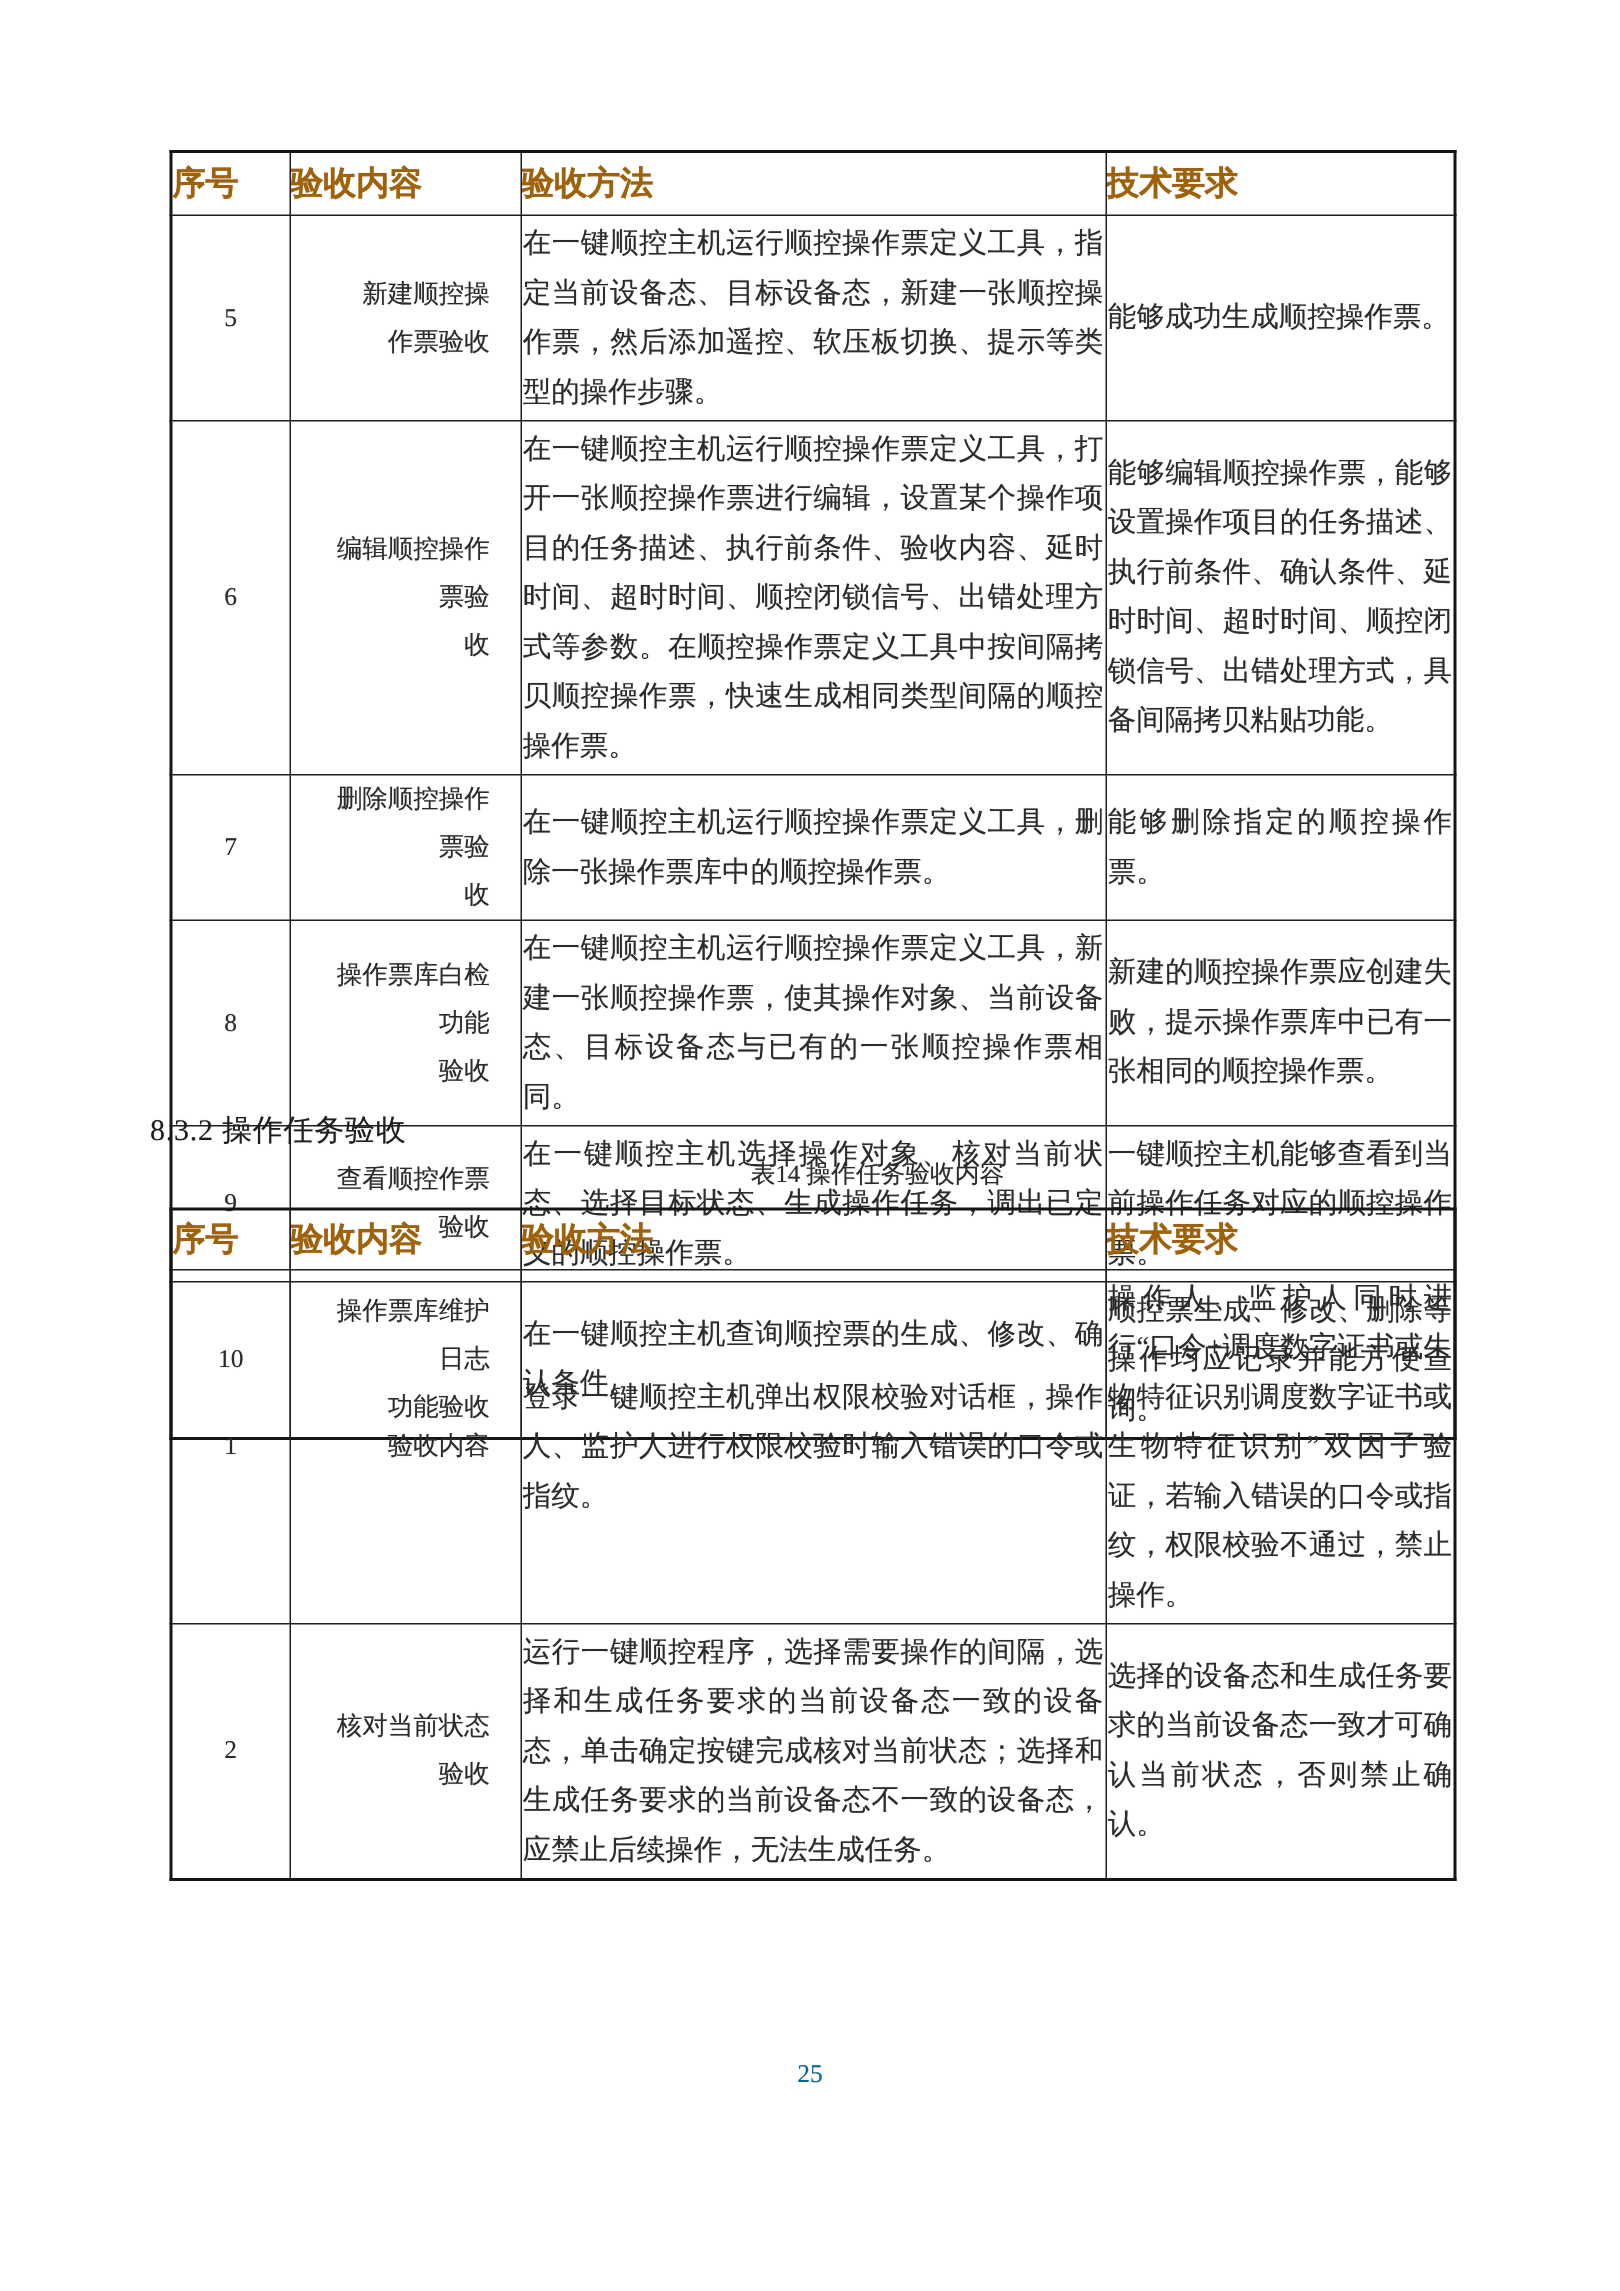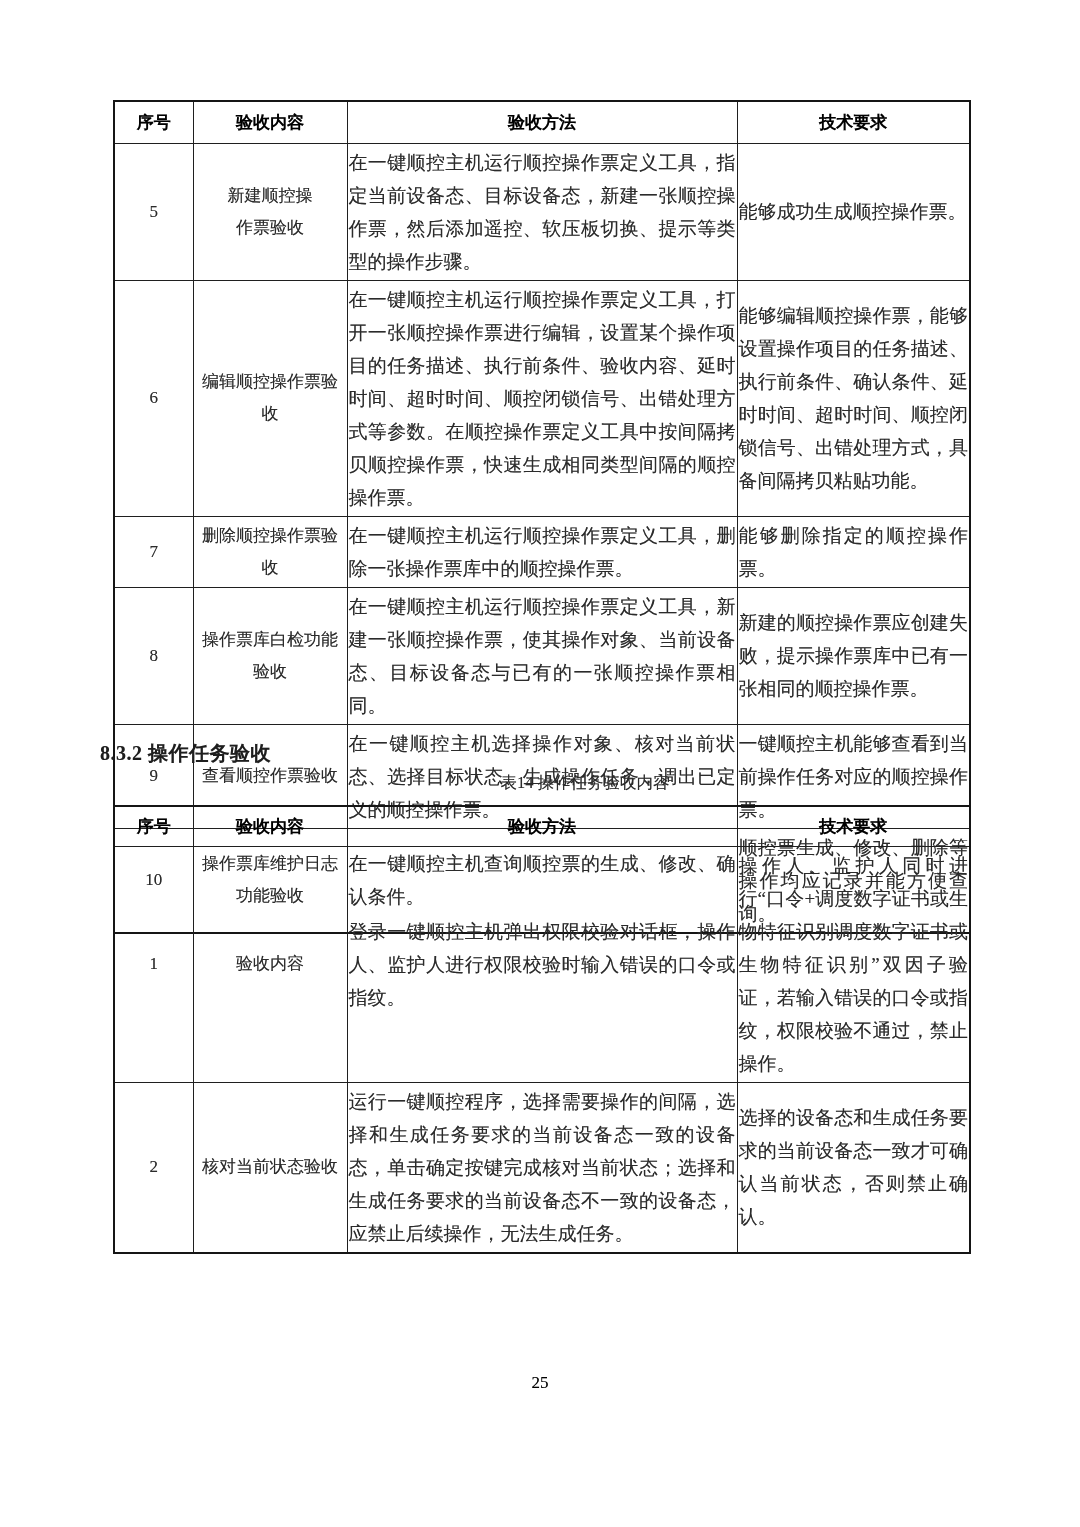--- a/index.html
+++ b/index.html
@@ -20,76 +20,76 @@
     table-layout: fixed;
     border: 2px solid #151515;
   }
   #acceptance-table { top: 100px; }
   #task-table { top: 805px; }
   .doc-table th, .doc-table td {
     border: 1px solid #1f1f1f;
     overflow: hidden;
   }
   .doc-table th {
-    font-size: 17px;
+    font-size: 22px;
     font-weight: 700;
-    text-align: center;
+    text-align: left;
     vertical-align: middle;
     padding: 0;
-    color: #000000;
+    color: #a16207;
   }
   .cell-no {
     text-align: center;
     vertical-align: middle;
     font-size: 17px;
     font-family: "Liberation Serif", serif;
   }
   .cell-content {
-    text-align: center;
+    text-align: right;
     vertical-align: middle;
     font-size: 17px;
     line-height: 32px;
     white-space: pre-line;
-    padding: 0 2px;
+    padding: 0 20px;
   }
   .cell-method, .cell-tech {
     text-align: justify;
     vertical-align: middle;
     font-size: 19px;
     line-height: 33px;
     padding: 2px 1px;
     word-break: break-all;
   }
   .section-heading {
     position: absolute;
     left: 100px;
     top: 740px;
     font-size: 20px;
-    font-weight: 700;
+    font-weight: 400;
     color: #1e1e1e;
     letter-spacing: 0.5px;
   }
   .table-caption {
     position: absolute;
     left: 113px;
     top: 772px;
     width: 856px;
     text-align: center;
     font-size: 16.5px;
     color: #2b2b2b;
     padding-left: 44px;
   }
   .page-number {
     position: absolute;
     left: 0;
     top: 1373px;
     width: 1080px;
     text-align: center;
     font-size: 17px;
-    color: #000000;
+    color: #0369a1;
   }
 </style>
 </head>
 <body>
 
 <table class="doc-table" id="acceptance-table">
   <colgroup>
     <col style="width:79px">
       <col style="width:154px">
       <col style="width:390px">

